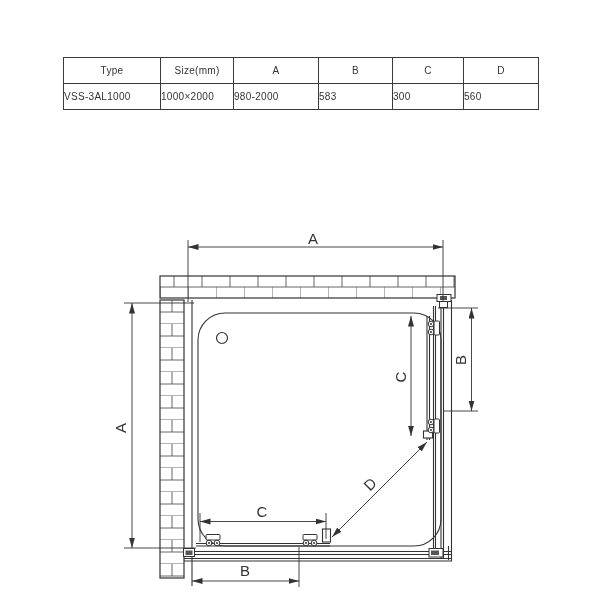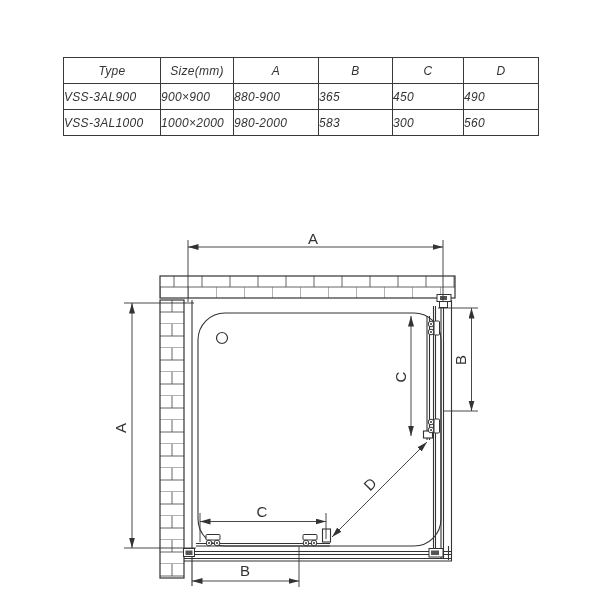--- a/index.html
+++ b/index.html
@@ -1,21 +1,21 @@
 <!DOCTYPE html>
 <html><head>
 <meta charset="utf-8">
 <style>
   html,body{margin:0;padding:0;background:#fff;}
   .screen{position:relative;width:600px;height:600px;background:#ffffff;overflow:hidden;
           font-family:"Liberation Sans",sans-serif;color:#333;}
   .spec-table{position:absolute;left:63px;top:57px;border-collapse:collapse;table-layout:fixed;}
-  .spec-table td,.spec-table th{border:1px solid #3a3a3a;font-weight:400;font-size:12px;
+  .spec-table td,.spec-table th{border:1px solid #3a3a3a;font-weight:400;font-size:10px;
           color:#333;vertical-align:middle;padding:0;height:25px;
-          font-family:"Liberation Sans",sans-serif;letter-spacing:0.3px;font-style:italic;}
+          font-family:"Liberation Sans",sans-serif;letter-spacing:0.3px;}
   .drawing-svg{position:absolute;left:0;top:0;}
   svg text{font-family:"Liberation Sans",sans-serif;font-size:15px;fill:#333;}
 </style>
 </head>
 <body>
 
 <div class="screen">
 
   <table class="spec-table">
     <colgroup>
@@ -27,28 +27,20 @@
         <col style="width:75px">
     </colgroup>
     <tbody>
       <tr>
         <th>Type</th>
         <th>Size(mm)</th>
         <th>A</th>
         <th>B</th>
         <th>C</th>
         <th>D</th>
-      </tr>
-      <tr>
-        <td>VSS-3AL900</td>
-        <td>900×900</td>
-        <td>880-900</td>
-        <td>365</td>
-        <td>450</td>
-        <td>490</td>
       </tr>
       <tr>
         <td>VSS-3AL1000</td>
         <td>1000×2000</td>
         <td>980-2000</td>
         <td>583</td>
         <td>300</td>
         <td>560</td>
       </tr>
     </tbody>

